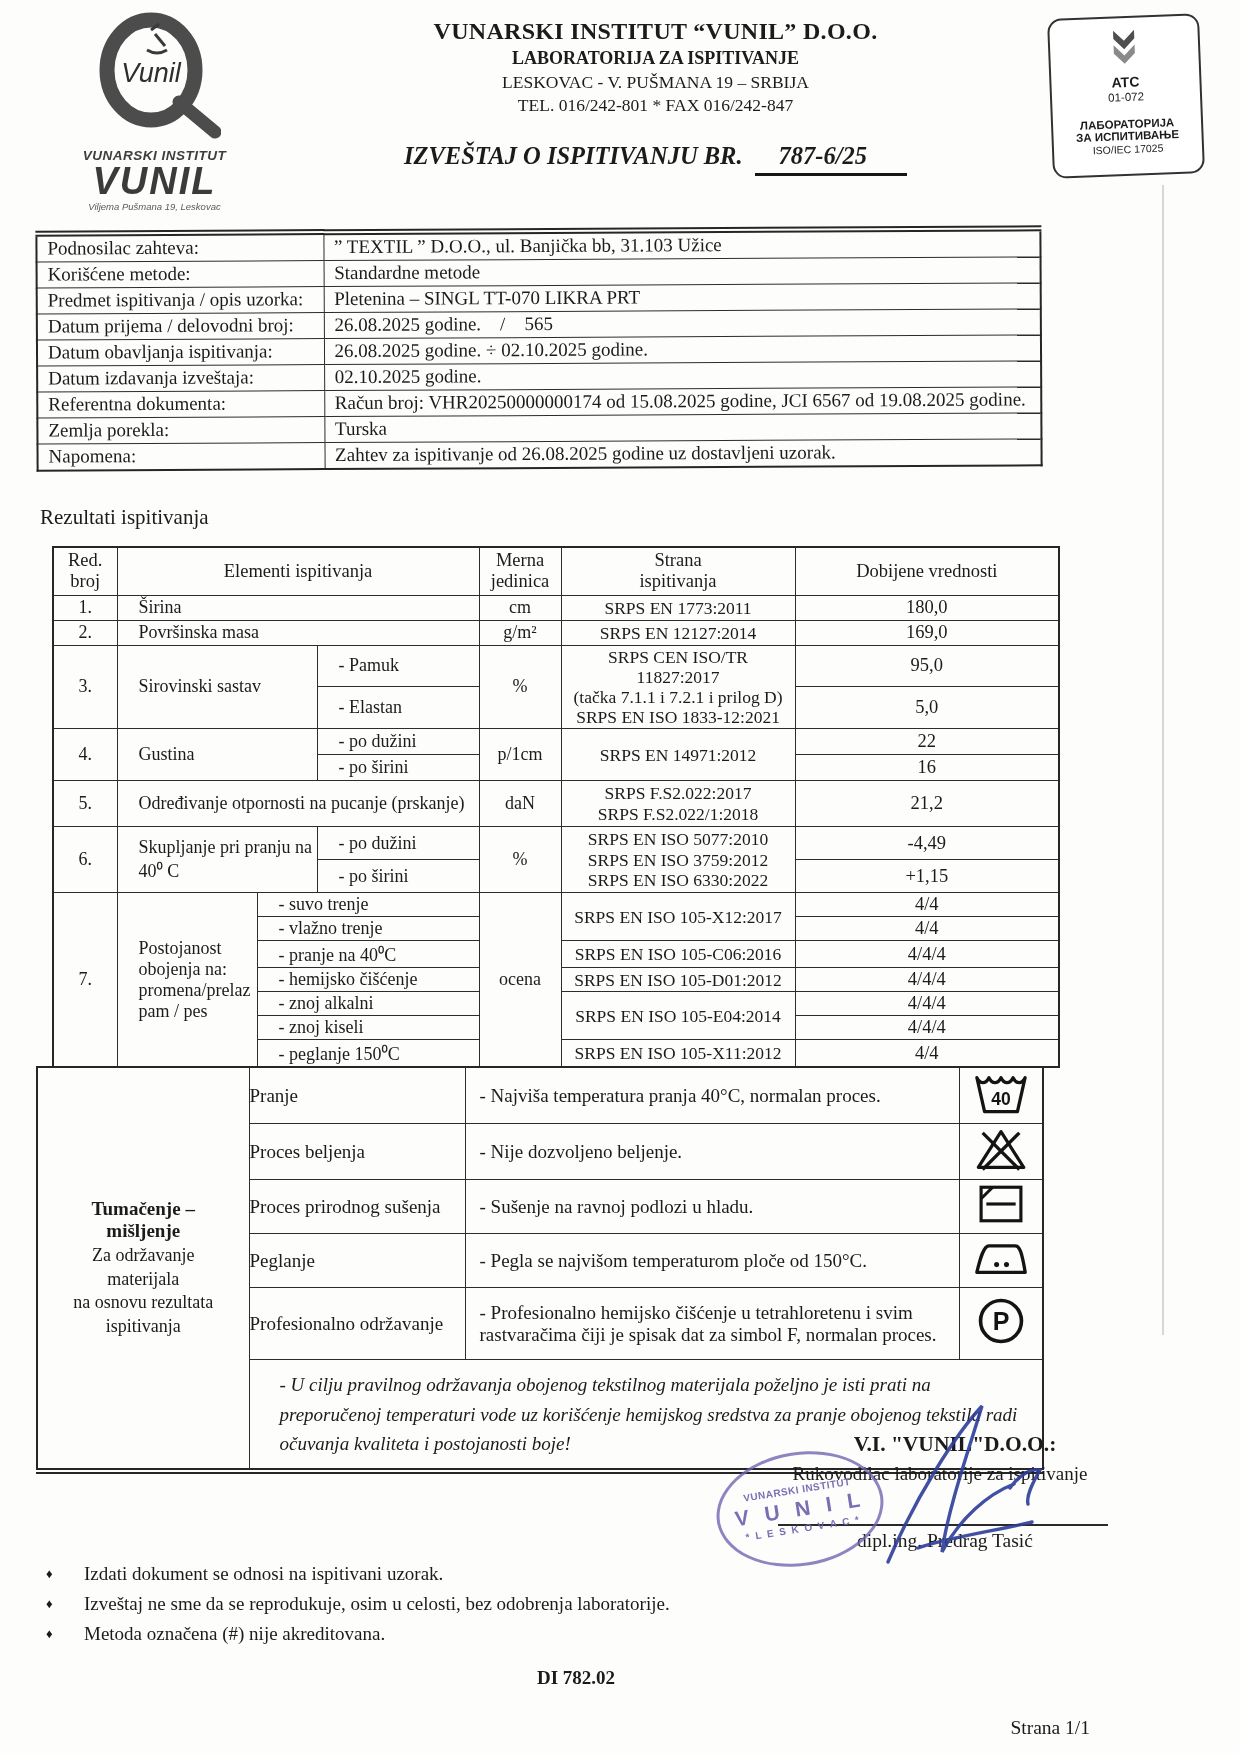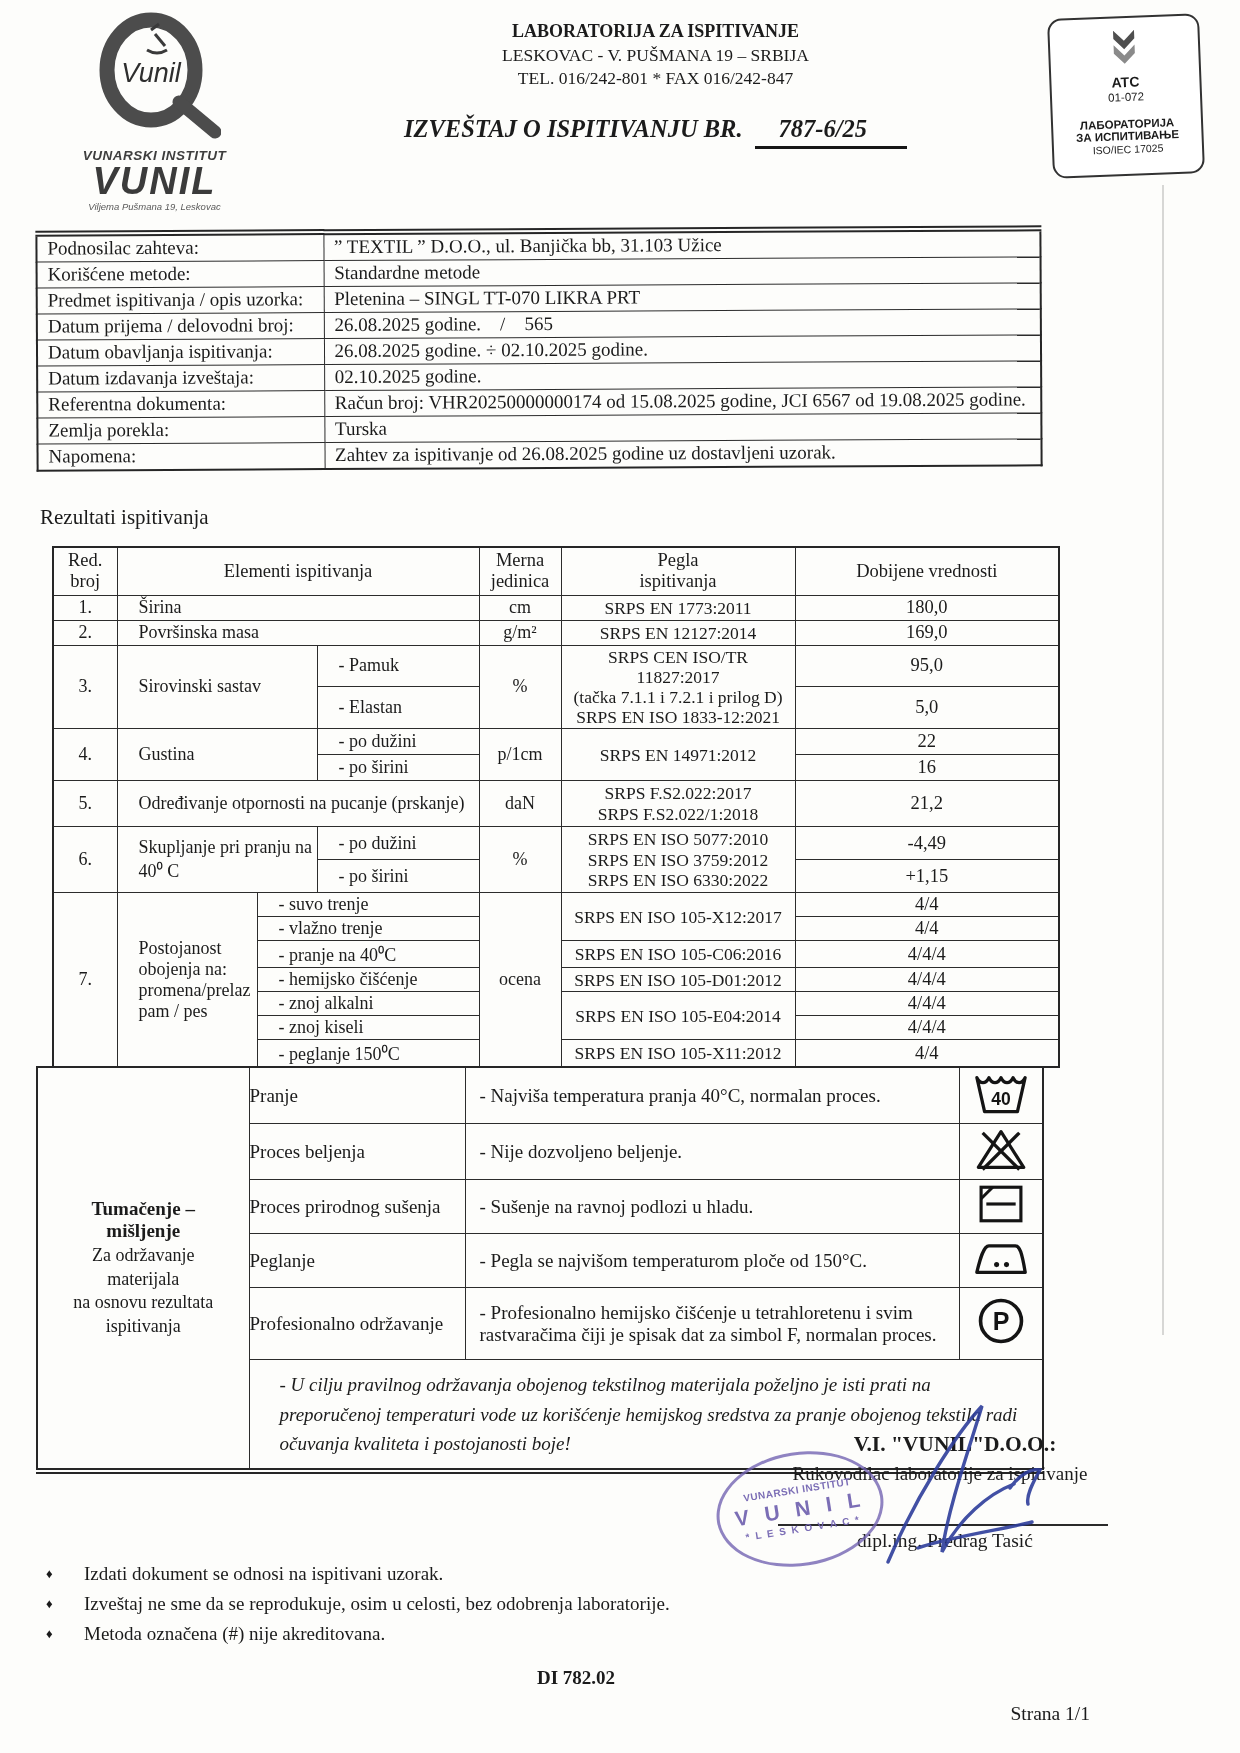--- a/index.html
+++ b/index.html
@@ -79,21 +79,21 @@
   .stamp .s1 { font-size:10px; font-weight:bold; letter-spacing:.5px; }
   .stamp .s2 { font-size:21px; font-weight:bold; letter-spacing:5px; margin:2px 0; }
   .stamp .s3 { font-size:10px; font-weight:bold; letter-spacing:1.5px; }
   .sig-svg { position:absolute; left:860px; top:1396px; }
 
   .notes { position:absolute; left:46px; bottom:100px; }
   .note-row { display:flex; margin-bottom:8px; }
   .note-bullet { font-size:13px; width:38px; padding-top:3px; }
   .note-text { font-size:19px; }
   .doc-code { position:absolute; left:537px; bottom:64px; font-size:19px; font-weight:bold; }
-  .page-num { position:absolute; right:150px; bottom:28px; font-size:19.5px; }
+  .page-num { position:absolute; right:150px; bottom:14px; font-size:19.5px; }
 
   svg text { font-family:"Liberation Sans",sans-serif; }
 </style>
 </head>
 <body>
 
 <div class="page">
   <div class="scan-edge"></div>
 
   <header class="hdr">
@@ -107,20 +107,21 @@
             <path d="M58 38 q10 6 20 0"></path>
         </g>
         <text x="62" y="70" font-size="27" fill="#2e2e2e" text-anchor="middle" font-style="italic">Vunil</text>
       </svg>
       <div class="logo-inst">VUNARSKI INSTITUT</div>
       <div class="logo-vunil">VUNIL</div>
       <div class="logo-addr">Viljema Pušmana 19, Leskovac</div>
     </div>
 
     <div class="hdr-center">
+      <div class="org-name">VUNARSKI INSTITUT “VUNIL” D.O.O.</div>
       <div class="org-sub">LABORATORIJA ZA ISPITIVANJE</div>
       <div class="org-addr">LESKOVAC - V. PUŠMANA 19 – SRBIJA</div>
       <div class="org-tel">TEL. 016/242-801 * FAX  016/242-847</div>
       <div class="rpt-title">
         <span>IZVEŠTAJ O ISPITIVANJU BR.</span><span class="rpt-num">787-6/25</span>
       </div>
     </div>
 
     <div class="badge">
       <svg width="42" height="42" viewBox="0 0 40 40">
@@ -188,21 +189,21 @@
         <col style="width:234px">
         <col style="width:264px">
     </colgroup>
     <tbody>
       <tr class="h-head">
         <th class="pre">Red.
 broj</th>
         <th colspan="3">Elementi ispitivanja</th>
         <th class="pre">Merna
 jedinica</th>
-        <th class="pre">Pegla
+        <th class="pre">Strana
 ispitivanja</th>
         <th>Dobijene vrednosti</th>
       </tr>
       <tr class="h-s">
         <td>1.</td>
         <td colspan="3" class="el">Širina</td>
         <td>cm</td>
         <td class="met">SRPS EN 1773:2011</td>
         <td class="val">180,0</td>
       </tr>

